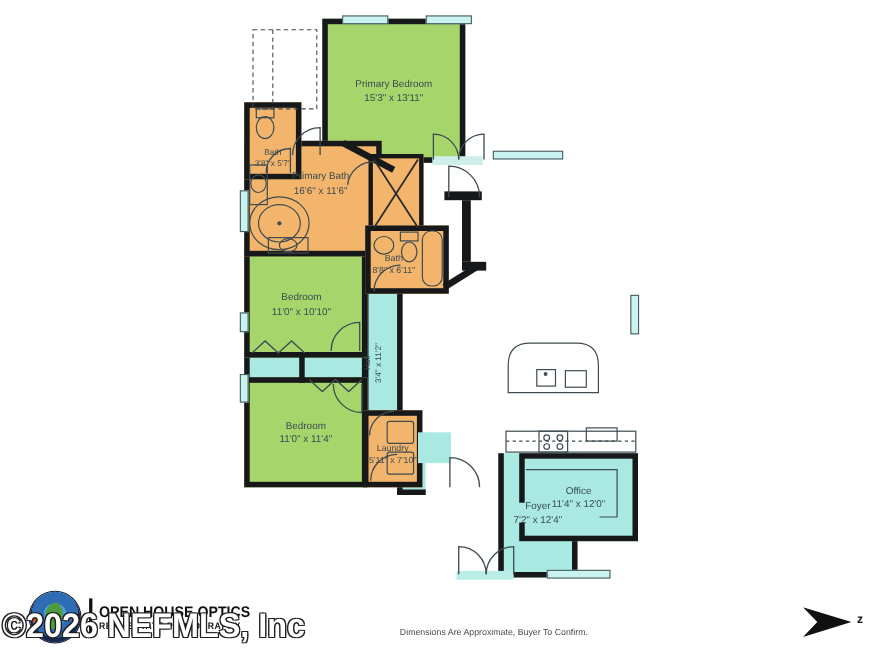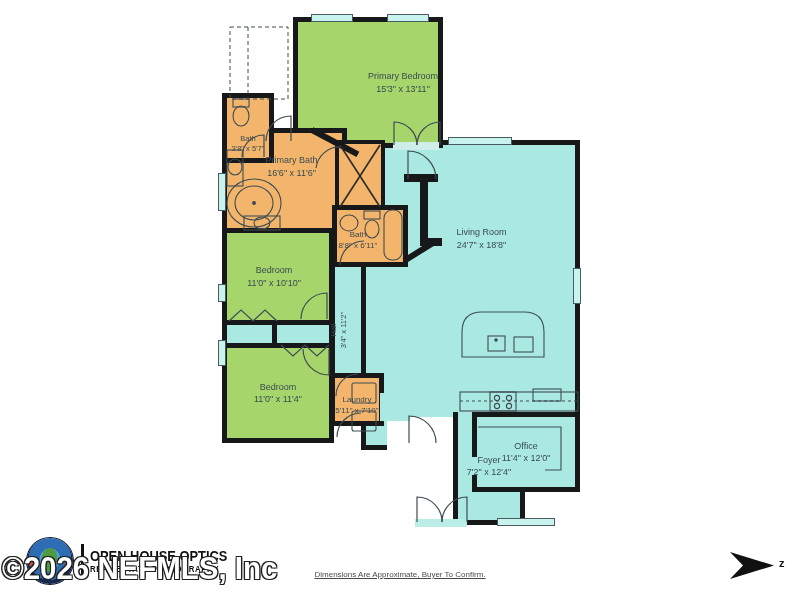--- a/index.html
+++ b/index.html
@@ -28,36 +28,30 @@
           background:#4e9a3e;}
   .emblem .band{position:absolute;left:2px;top:20px;width:6px;height:8px;background:#c8502e;border-radius:2px;}
   .emblem .band2{position:absolute;right:2px;top:20px;width:6px;height:8px;background:#c8502e;border-radius:2px;}
   .logo-bar{width:3px;height:34px;background:#111;margin:0 6px 0 8px;}
   .logo-text{display:flex;flex-direction:column;justify-content:center;color:#111;}
   .logo-l1{font-size:14px;font-weight:800;letter-spacing:0px;transform:scaleX(.92);transform-origin:left;white-space:nowrap;}
   .logo-l2{font-size:8.5px;font-weight:700;letter-spacing:.6px;transform:scaleX(.92);transform-origin:left;white-space:nowrap;}
   .watermark{position:absolute;left:2px;top:551px;z-index:9;font-size:31px;font-weight:bold;
              color:#ffffff;white-space:nowrap;letter-spacing:0px;transform:scaleX(.95);transform-origin:left;
              text-shadow:-1.2px -1.2px 0 #1f1f1f,1.2px -1.2px 0 #1f1f1f,-1.2px 1.2px 0 #1f1f1f,1.2px 1.2px 0 #1f1f1f;}
-  .disclaimer{position:absolute;left:400px;top:570px;transform:translateX(-50%);
-              font-size:8px;color:#4a4a4a;white-space:nowrap;z-index:8;text-decoration:underline;}
+  .disclaimer{position:absolute;left:449px;top:570px;transform:translateX(-50%);
+              font-size:8px;color:#4a4a4a;white-space:nowrap;z-index:8;}
   .compass{position:absolute;left:730px;top:552px;z-index:8;}
   .compass-z{position:absolute;left:779px;top:557px;font-size:11px;font-weight:bold;color:#111;z-index:8;}
 </style>
 </head>
 <body>
 
 <div class="plan">
 
-  <div class="room teal" style="left:363px;top:140px;width:217px;height:277px;border-left:none;border-bottom:none;">
-    <div class="lbl" style="margin-top:-85px;margin-left:25px;">
-      <div class="nm">Living Room</div>
-      <div class="dm">24'7" x 18'8"</div>
-    </div>
-  </div>
 
   <div class="room teal" style="left:361px;top:393px;width:26px;height:57px;border-top:none;border-right:none;"></div>
   <div class="gap" style="left:380px;top:393px;width:30px;height:28px;background:#aae9e1;"></div>
 
   <div class="room teal" style="left:405px;top:412px;width:72px;height:113px;border-top:none;margin-left:48px;">
     <div class="lbl">
       <div class="nm">Foyer</div>
       <div class="dm">7'2" x 12'4"</div>
     </div>
   </div>
@@ -68,21 +62,21 @@
     </div>
   </div>
 
   <div class="gap" style="left:470px;top:457px;width:9px;height:18px;background:#aae9e1;"></div>
 
   <div class="room teal" style="left:222px;top:320px;width:112px;height:28px;"></div>
 
 
   <div class="room teal" style="left:330px;top:262px;width:36px;height:136px;"></div>
 
-  <div class="room green" style="left:293px;top:17px;width:150px;height:131px;justify-content:flex-end;">
+  <div class="room green" style="left:293px;top:17px;width:130px;height:131px;">
     <div class="lbl">
       <div class="nm">Primary Bedroom</div>
       <div class="dm">15'3" x 13'11"</div>
     </div>
   </div>
   <div class="room green" style="left:222px;top:228px;width:112px;height:97px;">
     <div class="lbl" style="margin-left:-8px;">
       <div class="nm">Bedroom</div>
       <div class="dm">11'0" x 10'10"</div>
     </div>
@@ -106,21 +100,21 @@
       <div class="dm">3'8" x 5'7"</div>
     </div>
   </div>
   <div class="room orange" style="left:335px;top:140px;width:50px;height:72px;border-width:4px;"></div>
   <div class="room orange" style="left:332px;top:205px;width:76px;height:62px;">
     <div class="lbl" style="font-size:8px;padding-right:24px;margin-top:10px;">
       <div class="nm">Bath</div>
       <div class="dm">8'8" x 6'11"</div>
     </div>
   </div>
-  <div class="room orange" style="left:330px;top:373px;width:54px;height:53px;padding-left:12px;">
+  <div class="room orange" style="left:330px;top:373px;width:54px;height:70px;padding-left:12px;">
     <div class="lbl" style="font-size:8px;padding-right:12px;margin-top:12px;">
       <div class="nm">Laundry</div>
       <div class="dm">5'11" x 7'10"</div>
     </div>
   </div>
 
   <div class="wallx" style="left:312px;top:127px;width:52px;height:6px;transform:rotate(28deg);transform-origin:left center;"></div>
   <div class="wallx" style="left:404px;top:258px;width:38px;height:6px;transform:rotate(-32deg);transform-origin:left center;"></div>
   <div class="wallx" style="left:404px;top:174px;width:34px;height:8px;"></div>
   <div class="wallx" style="left:420px;top:182px;width:8px;height:56px;"></div>

